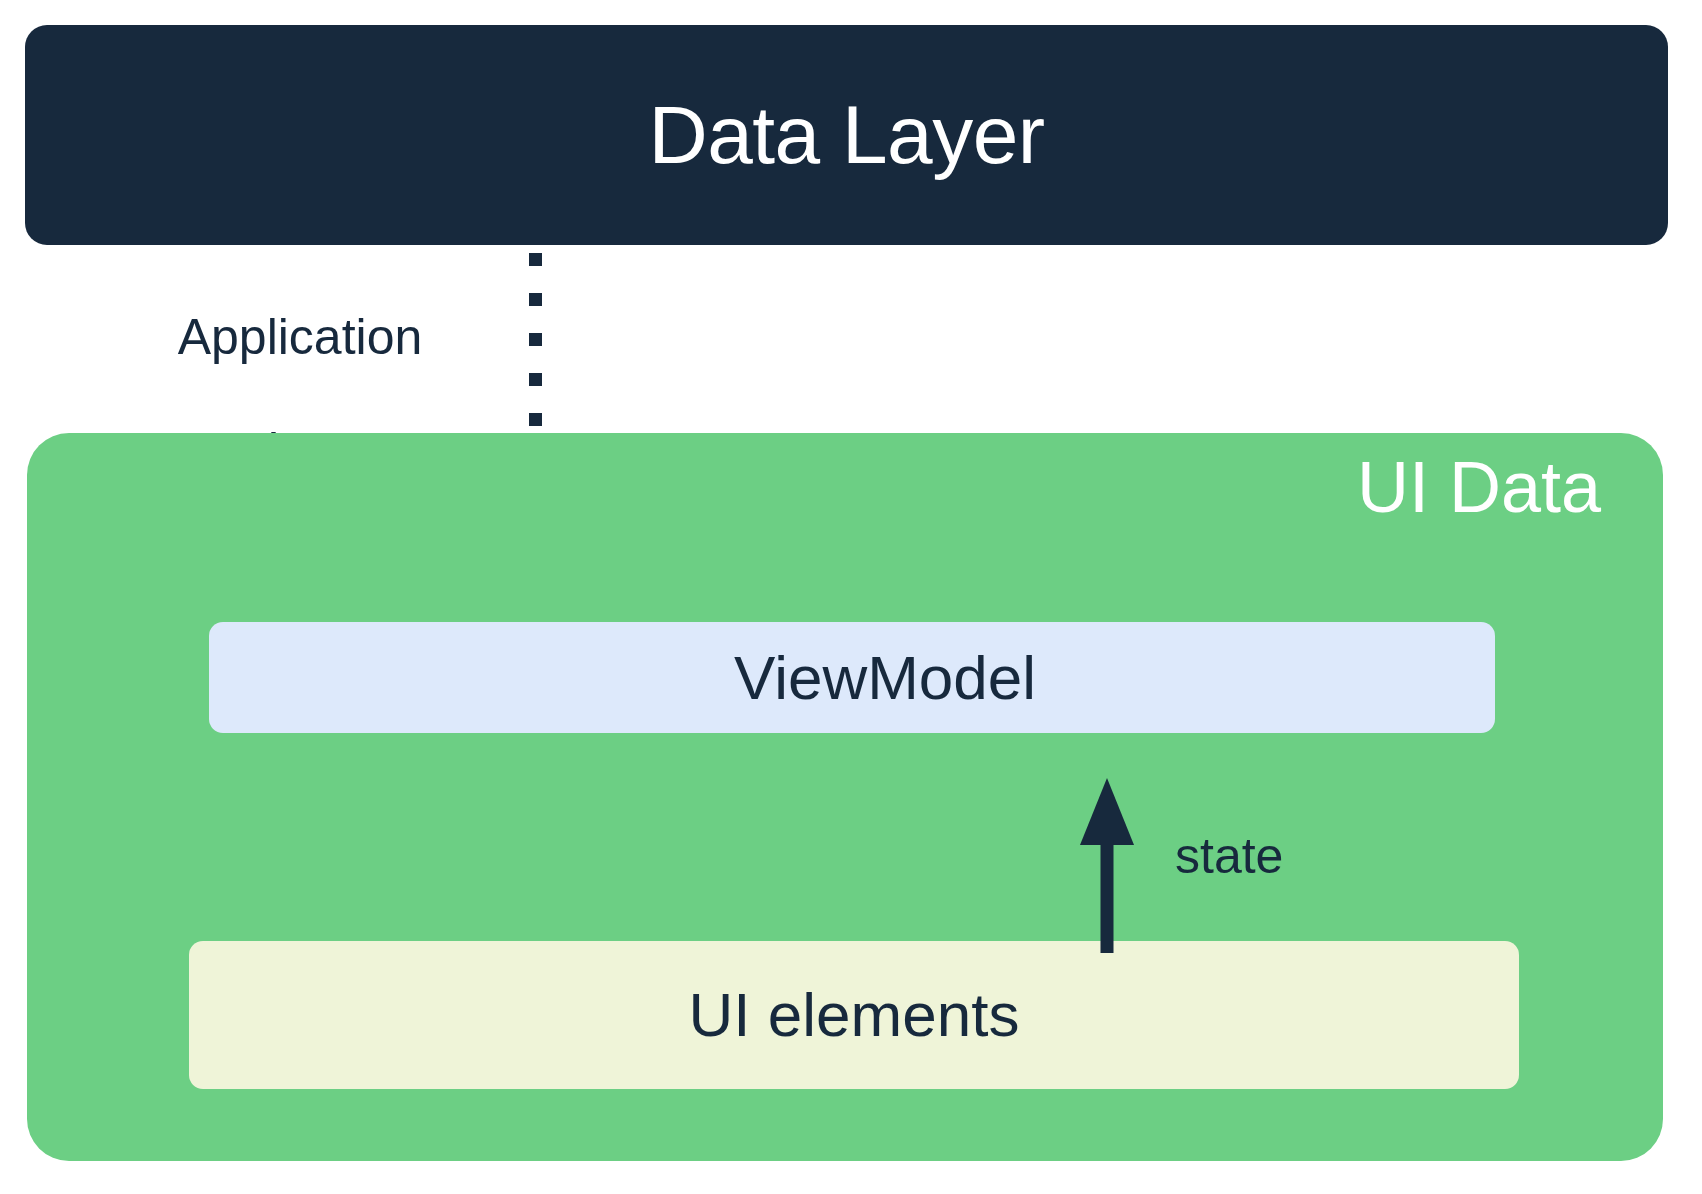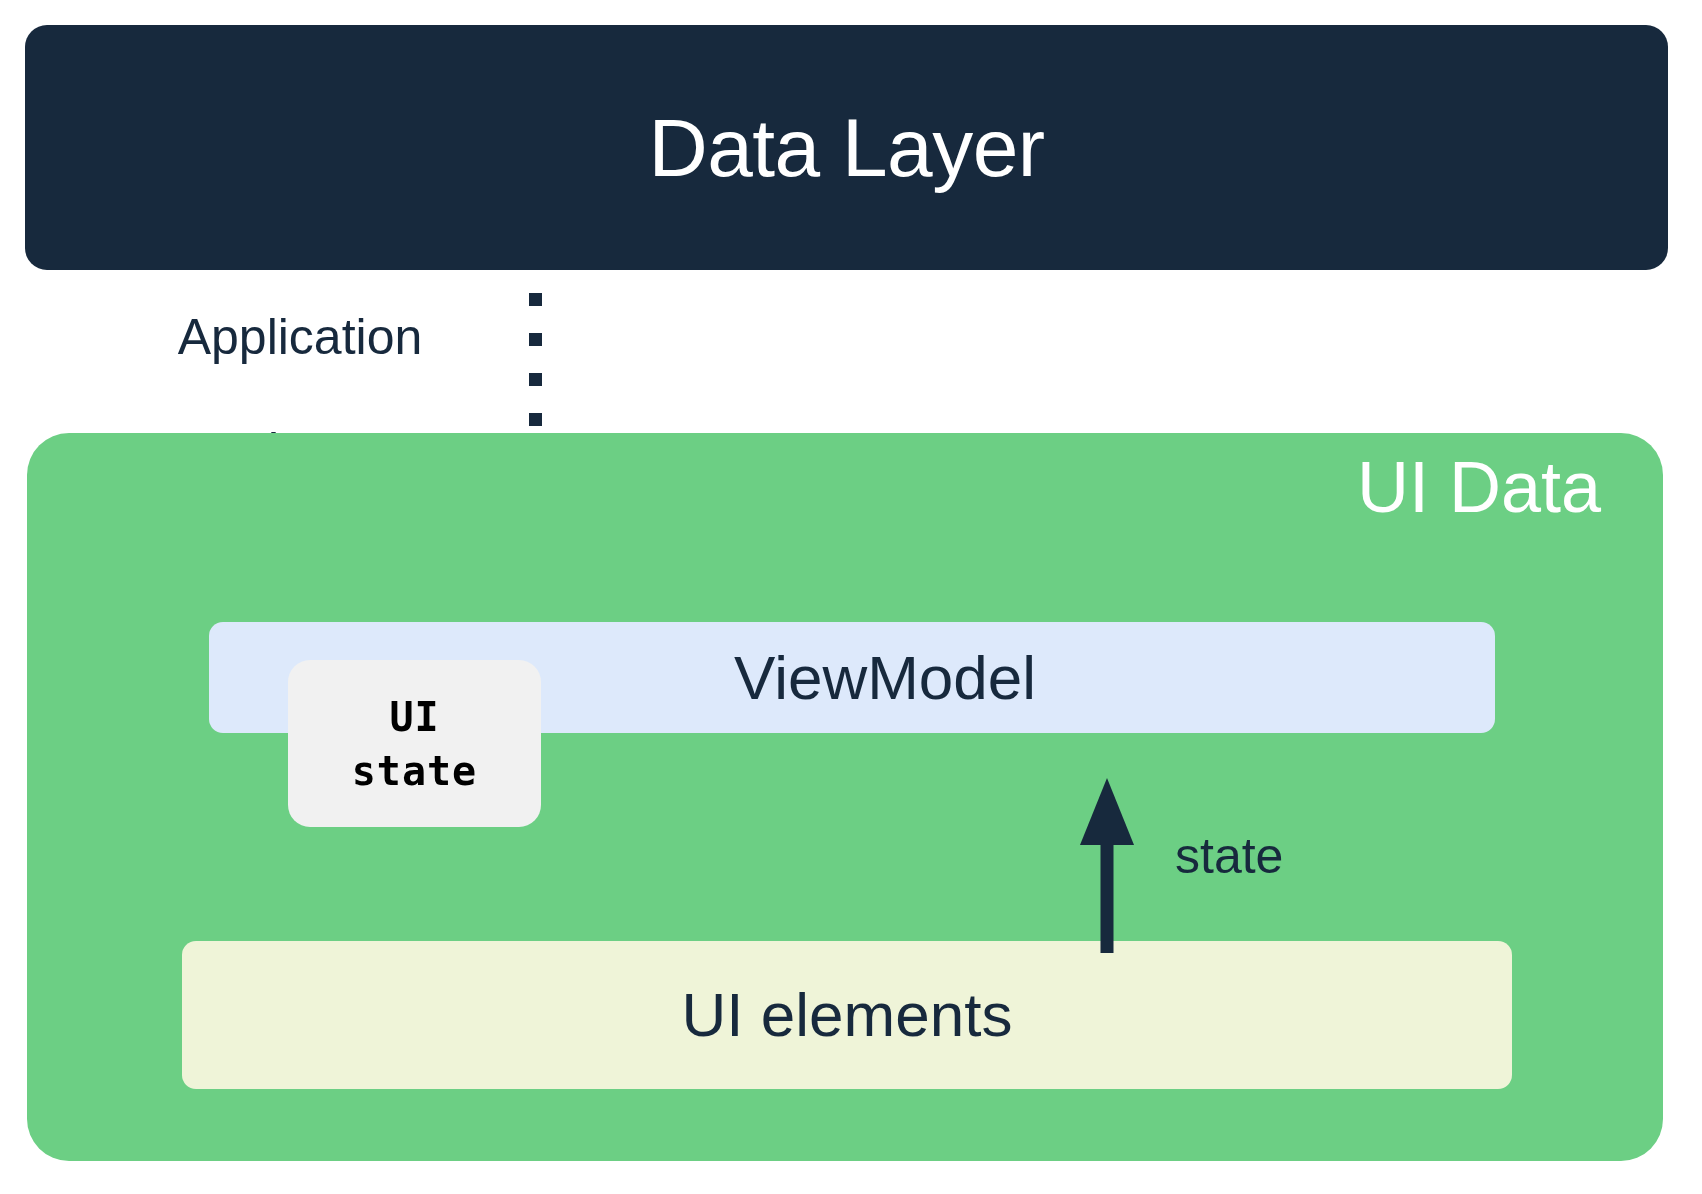--- a/index.html
+++ b/index.html
@@ -17,21 +17,21 @@
     background: #ffffff;
     overflow: hidden;
   }
 
   
   #data-layer {
     position: absolute;
     left: 25px;
     top: 25px;
     width: 1643px;
-    height: 245px;
+    height: 220px;
     background: #17293d;
     border-radius: 22px;
     display: flex;
     align-items: center;
     justify-content: center;
   }
   #data-layer-title {
     color: #ffffff;
     font-size: 82px;
     font-weight: 400;
@@ -144,21 +144,21 @@
     top: 398px;
     color: #17293d;
     font-size: 50px;
     font-weight: 400;
     line-height: 1;
   }
 
   
   #ui-elements-box {
     position: absolute;
-    left: 155px;
+    left: 162px;
     top: 508px;
     width: 1330px;
     height: 148px;
     background: #eff4d8;
     border-radius: 14px;
     display: flex;
     align-items: center;
     justify-content: center;
   }
   #ui-elements-label {
@@ -204,24 +204,20 @@
   </svg>
 
   <div id="ui-layer">
 
     <span id="ui-layer-title">UI Data</span>
 
     <div id="viewmodel-box">
       <span id="viewmodel-label">ViewModel</span>
     </div>
 
-    <div id="ui-state-box">
-      <span class="ui-state-line">UI</span>
-      <span class="ui-state-line">state</span>
-    </div>
 
     <svg id="events-arrow" viewBox="0 0 110 175" width="110" height="175">
       <polygon points="55,0 82,67 28,67" fill="#17293d"></polygon>
       <rect x="48.5" y="62" width="13" height="113" fill="#17293d"></rect>
     </svg>
 
     <span id="events-label">state</span>
 
     <div id="ui-elements-box">
       <span id="ui-elements-label">UI elements</span>

